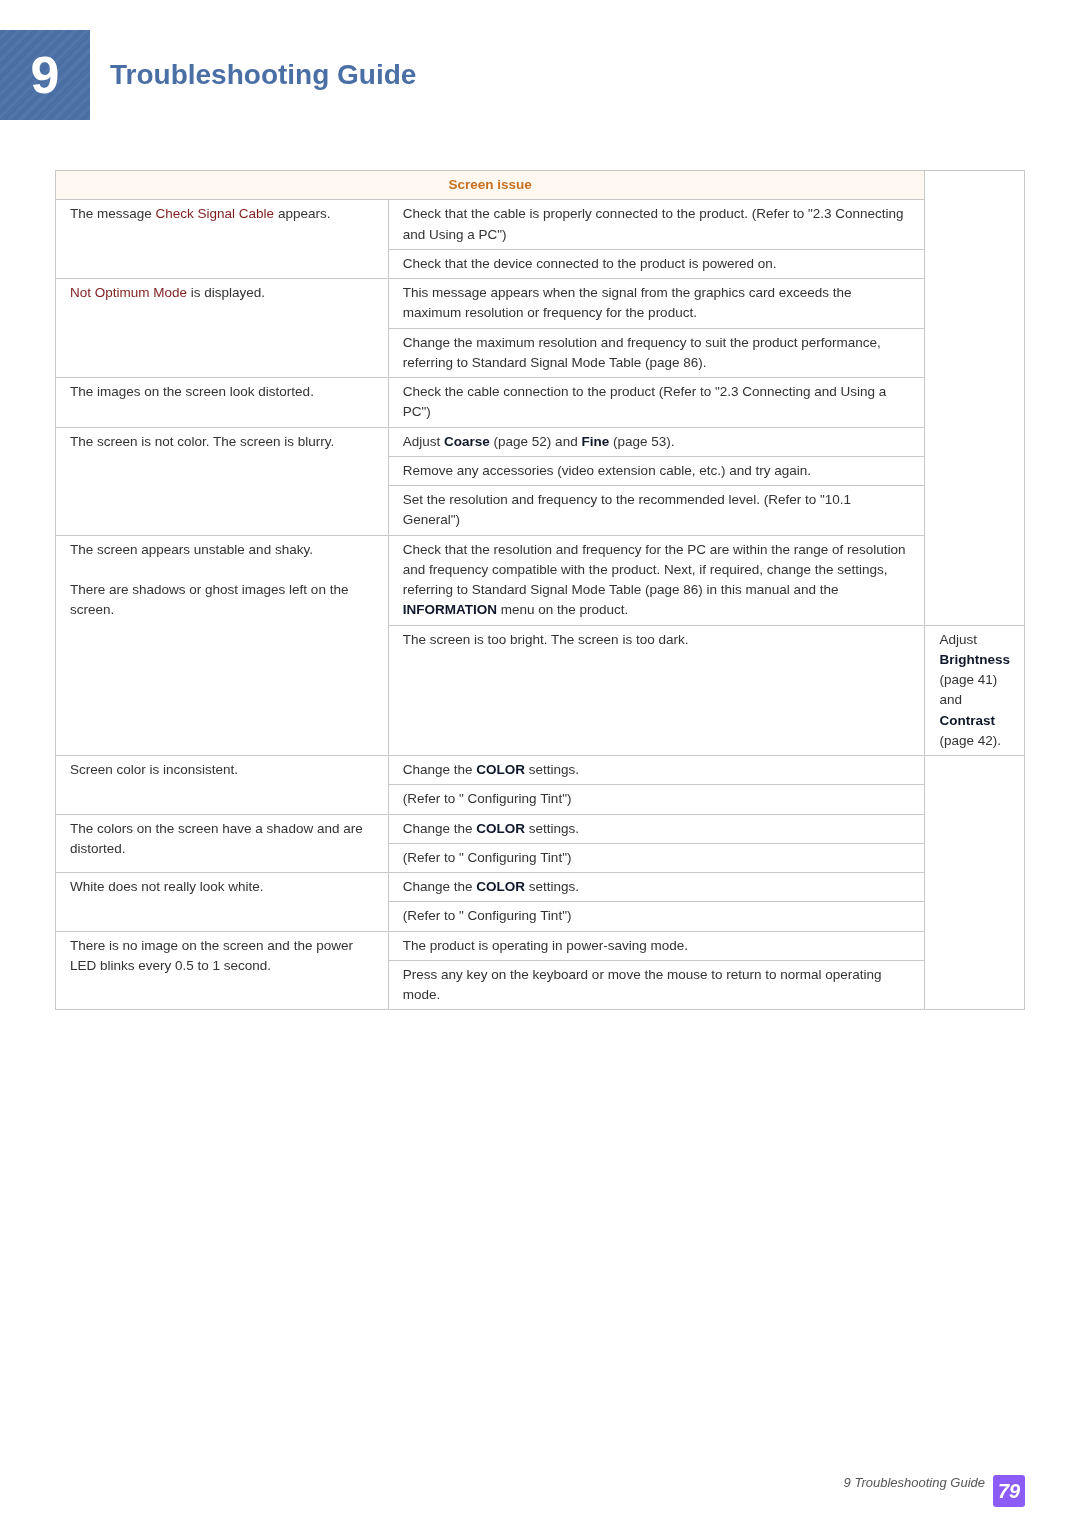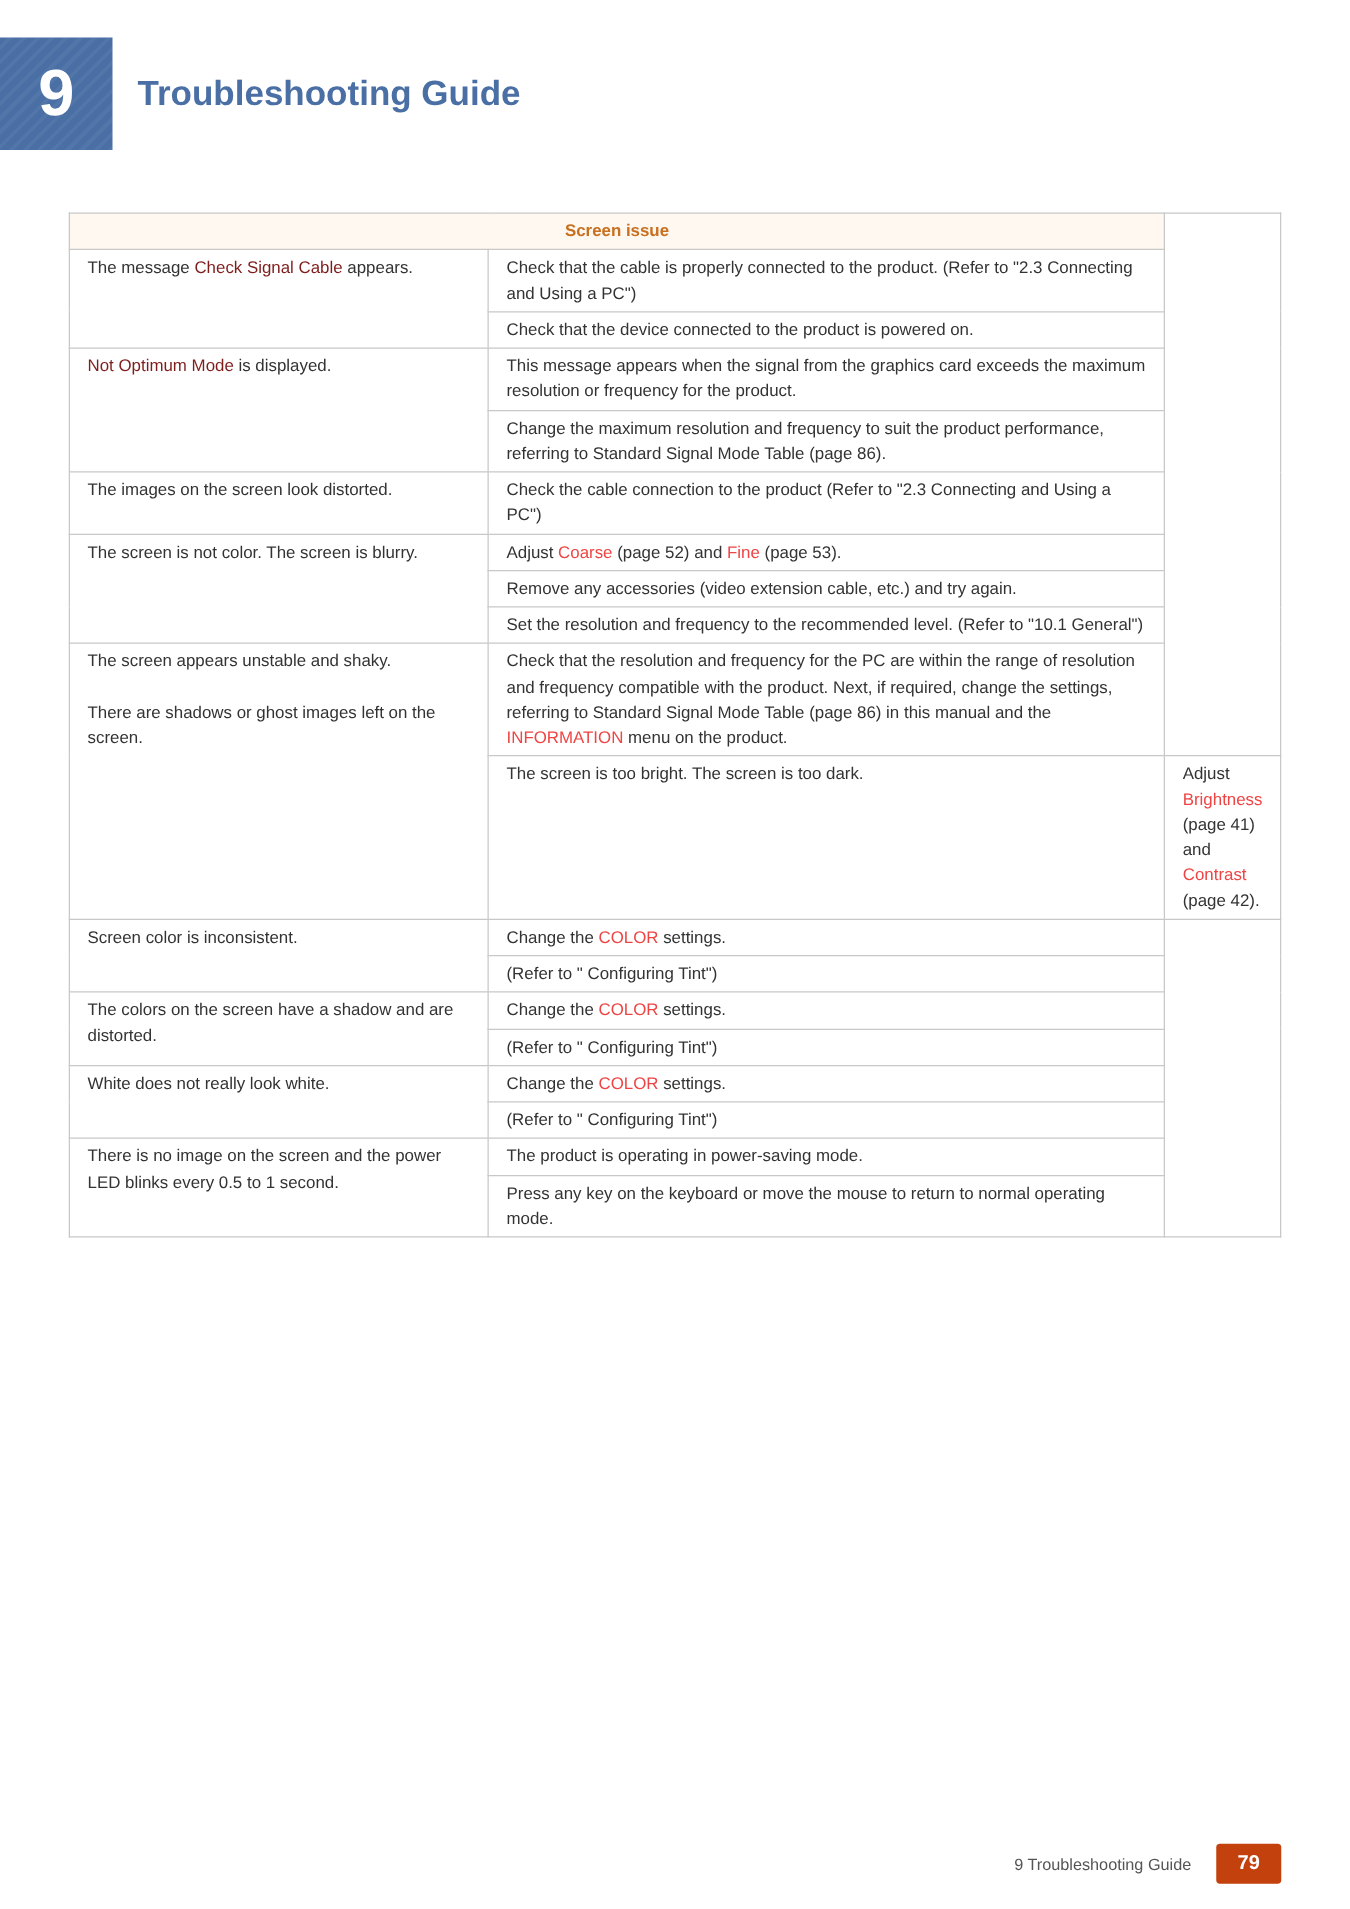--- a/index.html
+++ b/index.html
@@ -106,45 +106,46 @@
       width: 62%;
     }
 
     .bold-orange {
       color: #7f1d1d;
       font-weight: normal;
       text-align: right;
     }
 
     .bold-blue {
-      color: #ef4444;
-      font-weight: normal;
+      color: #0f172a;
+      font-weight: bold;
     }
 
     
     .page-footer {
       position: absolute;
       bottom: 20px;
       right: 55px;
       display: flex;
-      align-items: center;
-      gap: 20px;
+      align-items: flex-start;
+      gap: 8px;
+      font-style: italic;
     }
 
     .footer-text {
       font-size: 13px;
       color: #555;
     }
 
     .footer-page-badge {
-      background: #c2410c;
+      background: #8b5cf6;
       color: white;
-      font-size: 16px;
-      font-weight: bold;
-      width: 52px;
+      font-size: 20px;
+      font-weight: bold;
+      width: 32px;
       height: 32px;
       display: flex;
       align-items: center;
       justify-content: center;
       border-radius: 3px;
     }
   </style>
 </head>
 <body>
 

